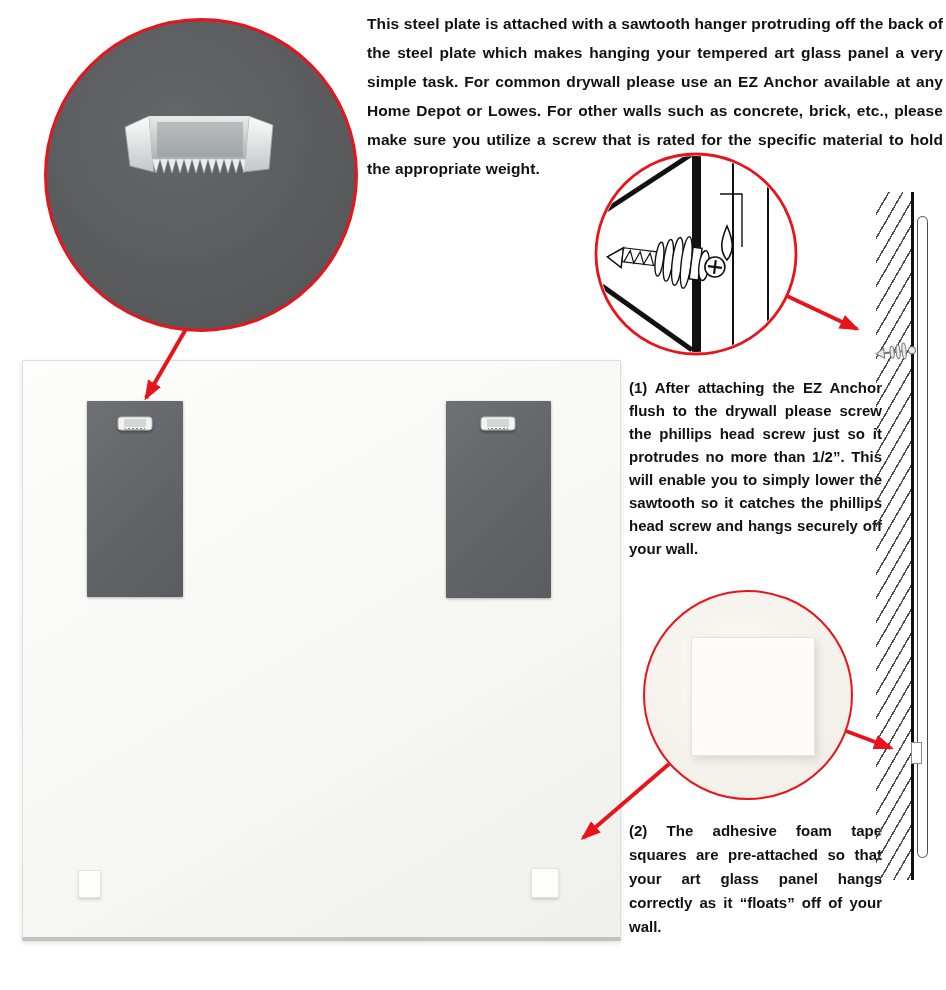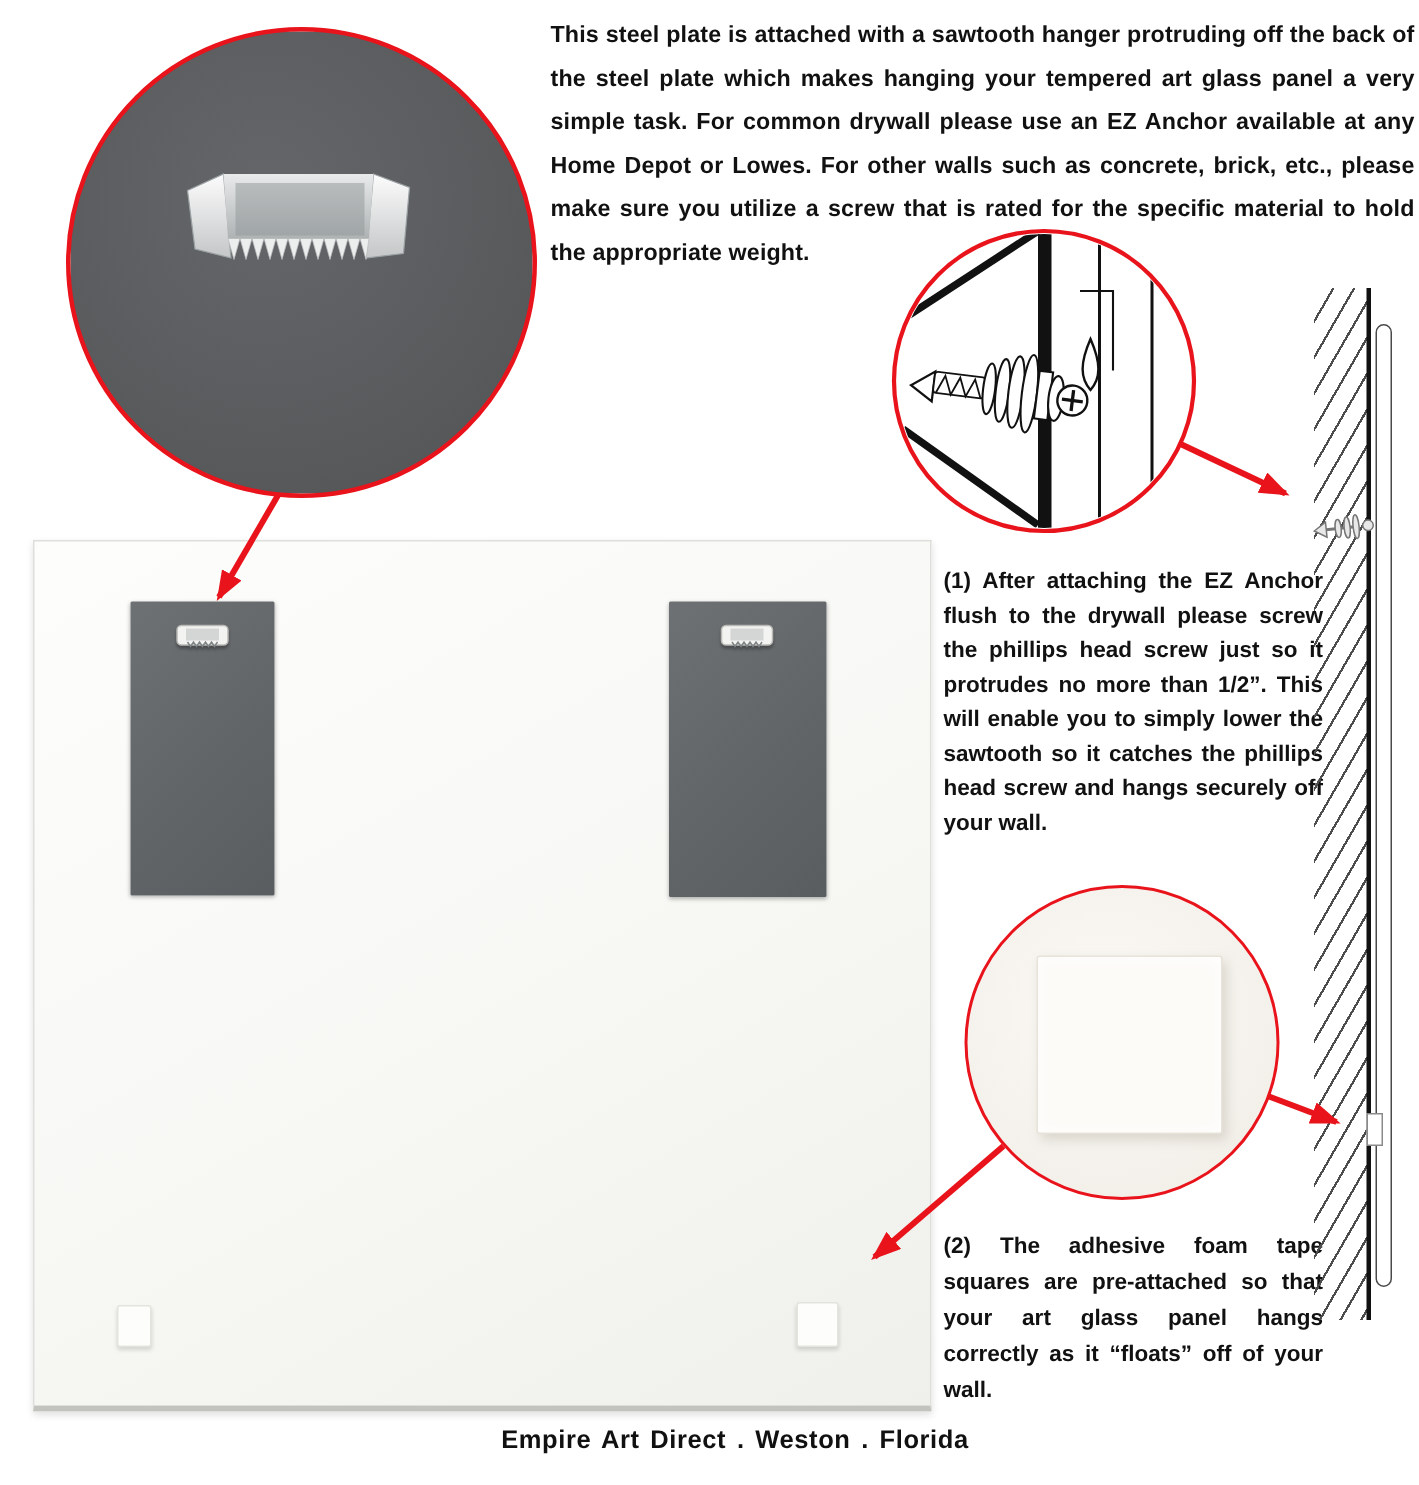--- a/index.html
+++ b/index.html
@@ -136,21 +136,20 @@
       <svg class="abs clipWrap clipR" viewBox="0 0 36 18">
         <rect x="1" y="2" width="34" height="13" rx="3" fill="#f3f3f1" stroke="#b9b9b6" stroke-width="1"></rect>
         <rect x="7" y="4" width="22" height="8" fill="#d3d6d5"></rect>
         <path d="M8,13 l2,3 2,-3 2,3 2,-3 2,3 2,-3 2,3 2,-3 2,3 2,-3" stroke="#7f8486" stroke-width="1" fill="none"></path>
       </svg>
     </div>
     <div class="abs foamSq foamSqL"></div>
     <div class="abs foamSq foamSqR"></div>
   </div>
 
-  <div class="abs footer">Empire Art Direct  . Weston . Florida</div>
 
   <svg class="abs overlay" width="946" height="990" viewBox="0 0 946 990">
     <defs>
       <marker id="arr" markerUnits="userSpaceOnUse" markerWidth="20" markerHeight="15" refX="17" refY="7.5" orient="auto">
         <path d="M0,0 L20,7.5 L0,15 Z" fill="#e9141b"></path>
       </marker>
     </defs>
     <g stroke="#e9141b" stroke-width="4" fill="none">
       <line x1="186" y1="329" x2="146" y2="398" marker-end="url(#arr)"></line>
       <line x1="787" y1="296" x2="857" y2="329" marker-end="url(#arr)"></line>

